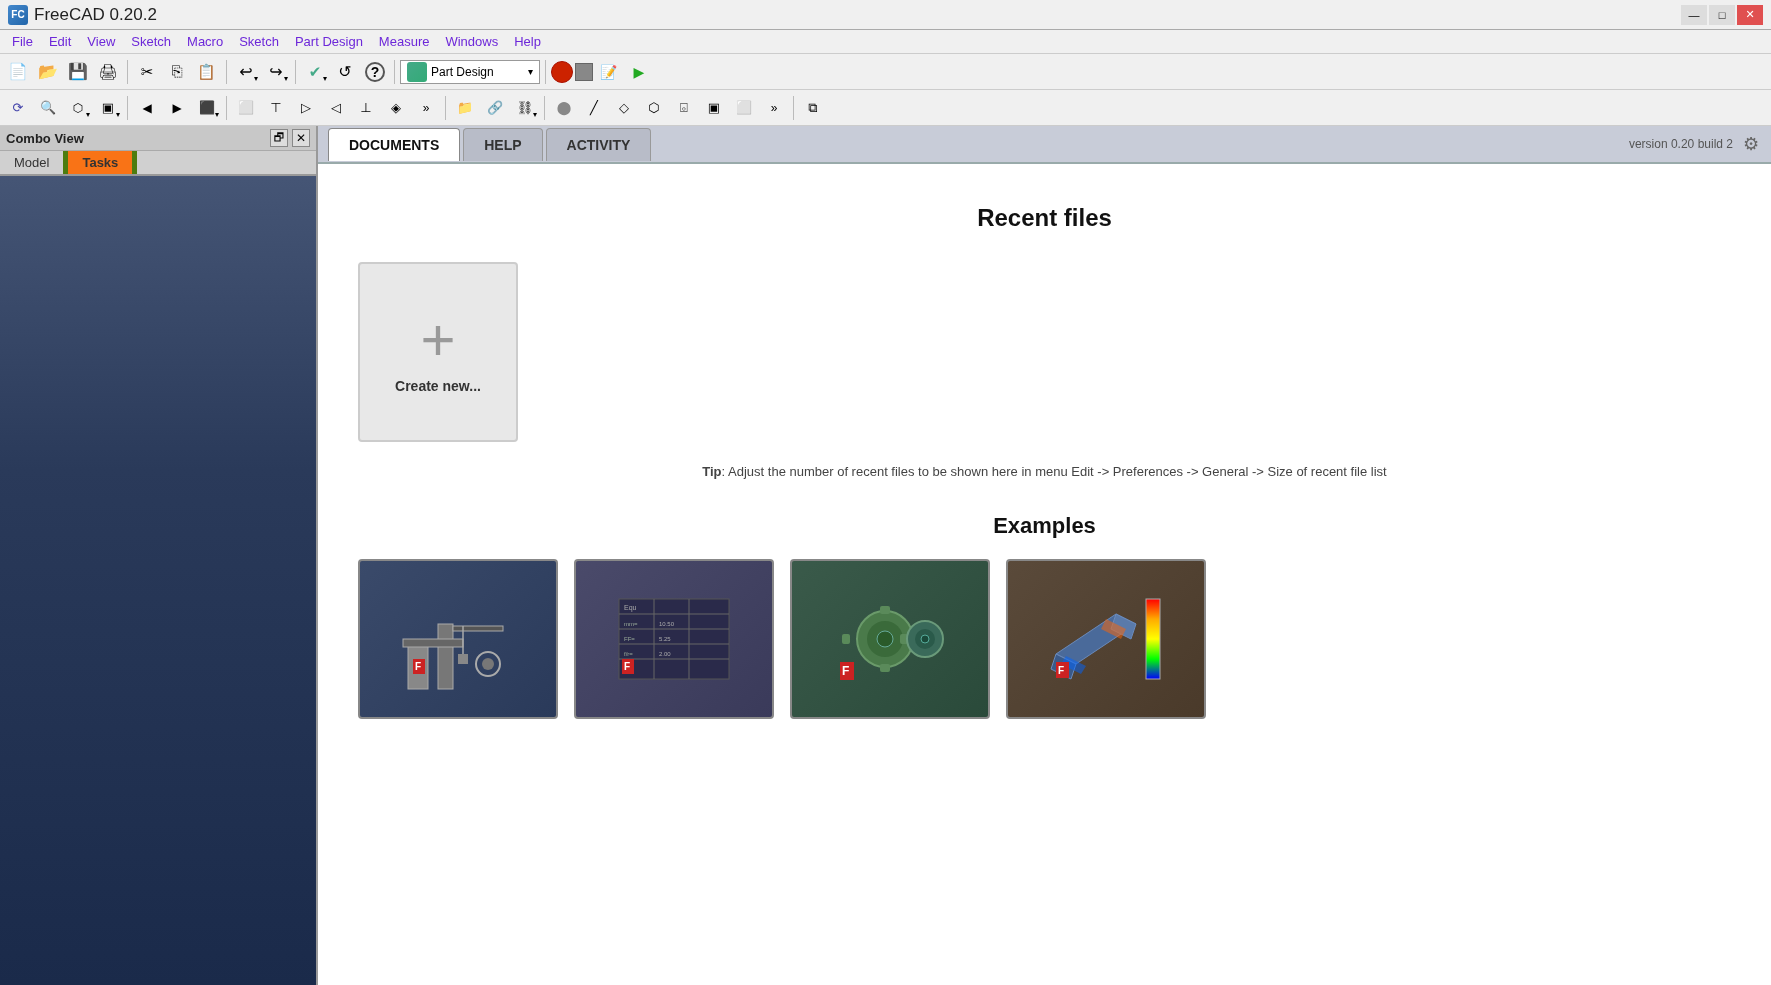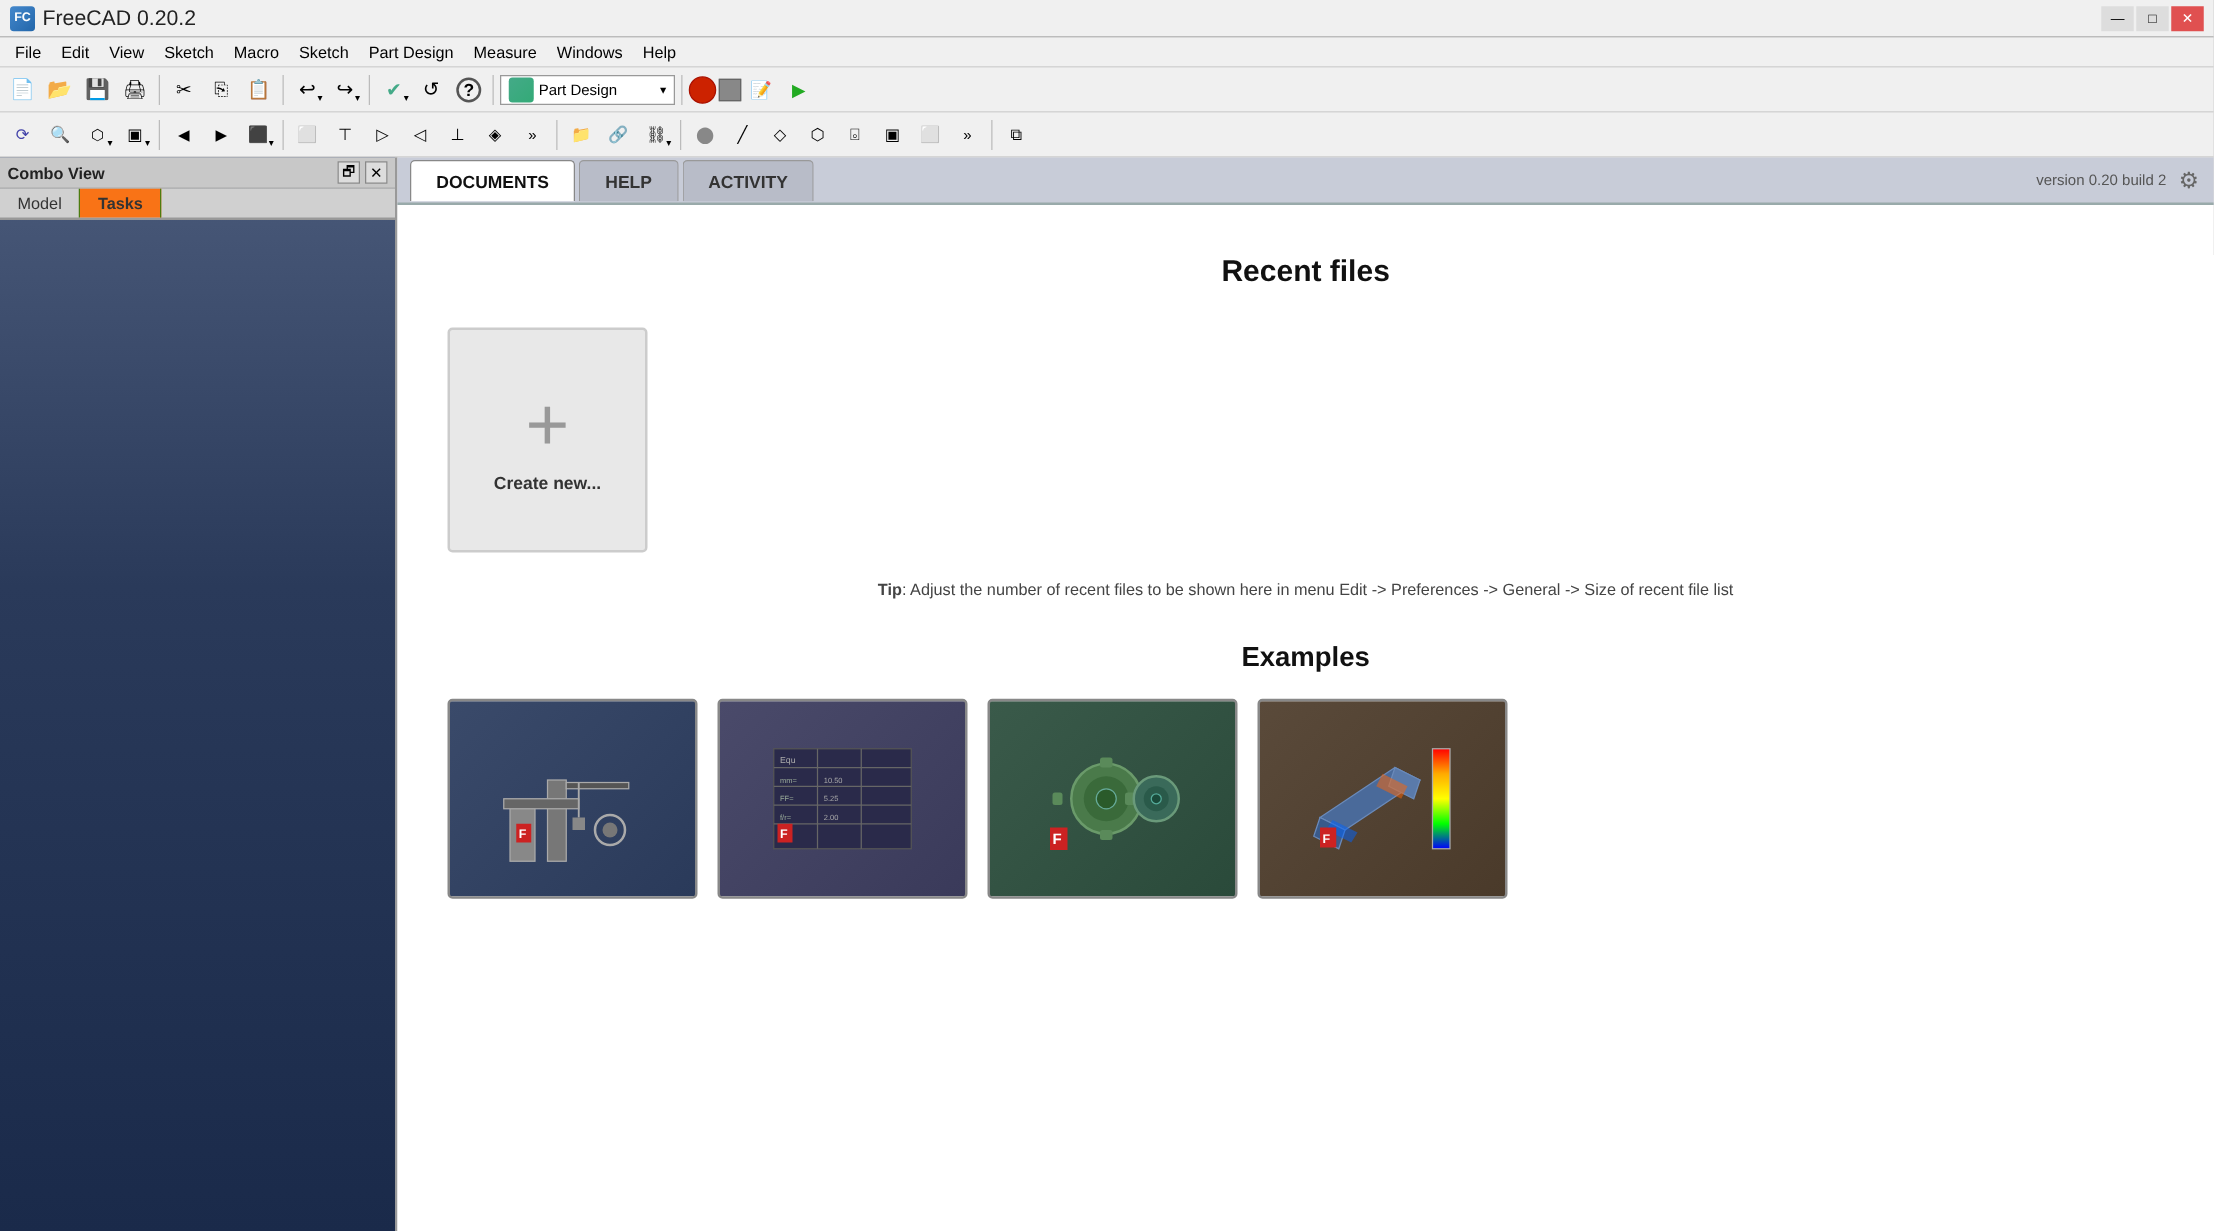--- a/index.html
+++ b/index.html
@@ -18,21 +18,21 @@
 
     
     #menubar {
       height: 24px;
       background: #f0f0f0;
       display: flex;
       align-items: center;
       padding: 0 4px;
       border-bottom: 1px solid #ccc;
     }
-    .menu-item { padding: 2px 8px; cursor: pointer; font-size: 13px; color: #000000; }
+    .menu-item { padding: 2px 8px; cursor: pointer; font-size: 13px; color: #6d28d9; }
 
     
     .toolbar {
       height: 36px;
       background: #f0f0f0;
       display: flex;
       align-items: center;
       padding: 2px 4px;
       border-bottom: 1px solid #ccc;
       gap: 2px;
@@ -101,21 +101,21 @@
     #sidebar-tabs {
       background: #d0d0d0;
       display: flex;
       border-bottom: 2px solid #999;
     }
     .sidebar-tab {
       padding: 4px 14px;
       cursor: pointer;
       font-size: 13px;
       color: #333;
-      border-right: 1px solid #4d7c0f;
+      border-right: 5px solid #4d7c0f;
     }
     .sidebar-tab.active { background: #f97316; font-weight: bold; }
 
     
     #content-area {
       flex: 1;
       background: #e8e8e8;
       display: flex;
       flex-direction: column;
     }

